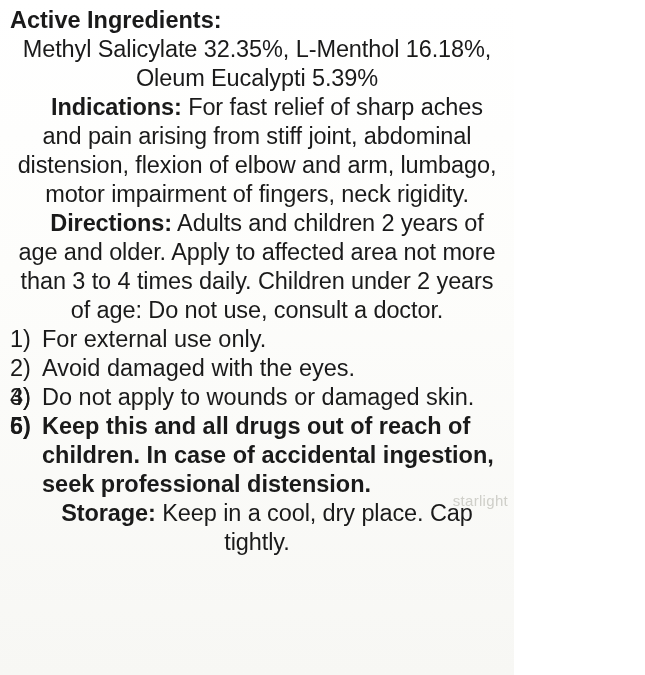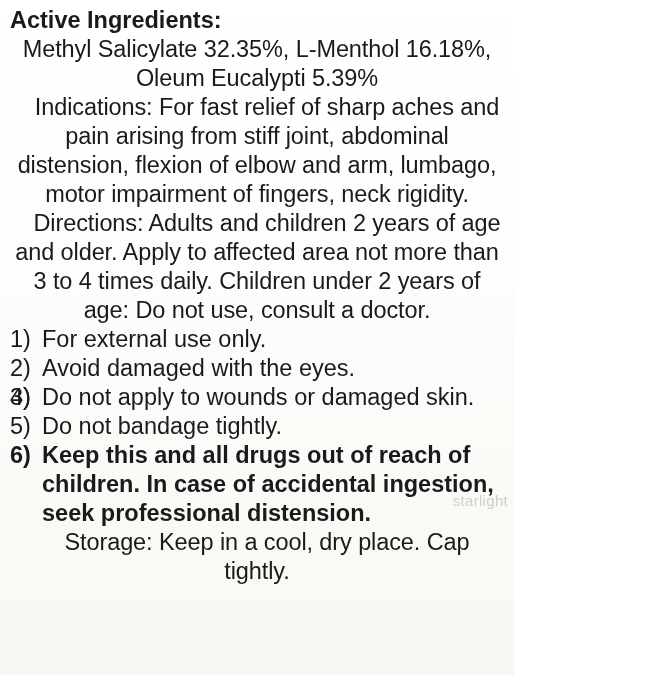--- a/index.html
+++ b/index.html
@@ -34,21 +34,21 @@
     position: relative;
     z-index: 2;
   }
   p {
     margin: 0;
     font-size: 23.5px;
     line-height: 29px;
     letter-spacing: -0.1px;
   }
   .strong {
-    font-weight: normal;
+    font-weight: bold;
     margin-left: 20px;
   }
   .heading {
     font-weight: bold;
     font-size: 23.5px;
     line-height: 29px;
     margin: 0;
   }
   .ingredients-body {
     font-size: 23.5px;
@@ -107,21 +107,21 @@
     <div>
       <p class="para"><span class="strong">Directions:</span> <span>Adults and children 2 years of age and older. Apply to affected area not more than 3 to 4 times daily. Children under 2 years of age: Do not use, consult a doctor.</span></p>
     </div>
 
     <div>
       <ul class="numlist">
         <li><span class="num">1)</span><span>For external use only.</span></li>
         <li><span class="num">2)</span><span>Avoid damaged with the eyes.</span></li>
         <li><span class="num">3)</span></li>
         <li><span class="num">4)</span><span>Do not apply to wounds or damaged skin.</span></li>
-        <li><span class="num">5)</span><span>Do not bandage tightly.</span></li>
+        <li><span class="num">5)</span></li>
         <li class="bold"><span class="num">6)</span><span>Keep this and all drugs out of reach of children. In case of accidental ingestion, seek professional distension.</span></li>
       </ul>
     </div>
 
     <div>
       <p class="para"><span class="strong">Storage:</span> <span>Keep in a cool, dry place. Cap tightly.</span></p>
     </div>
 
   </div>
   <div class="watermark">starlight</div>

